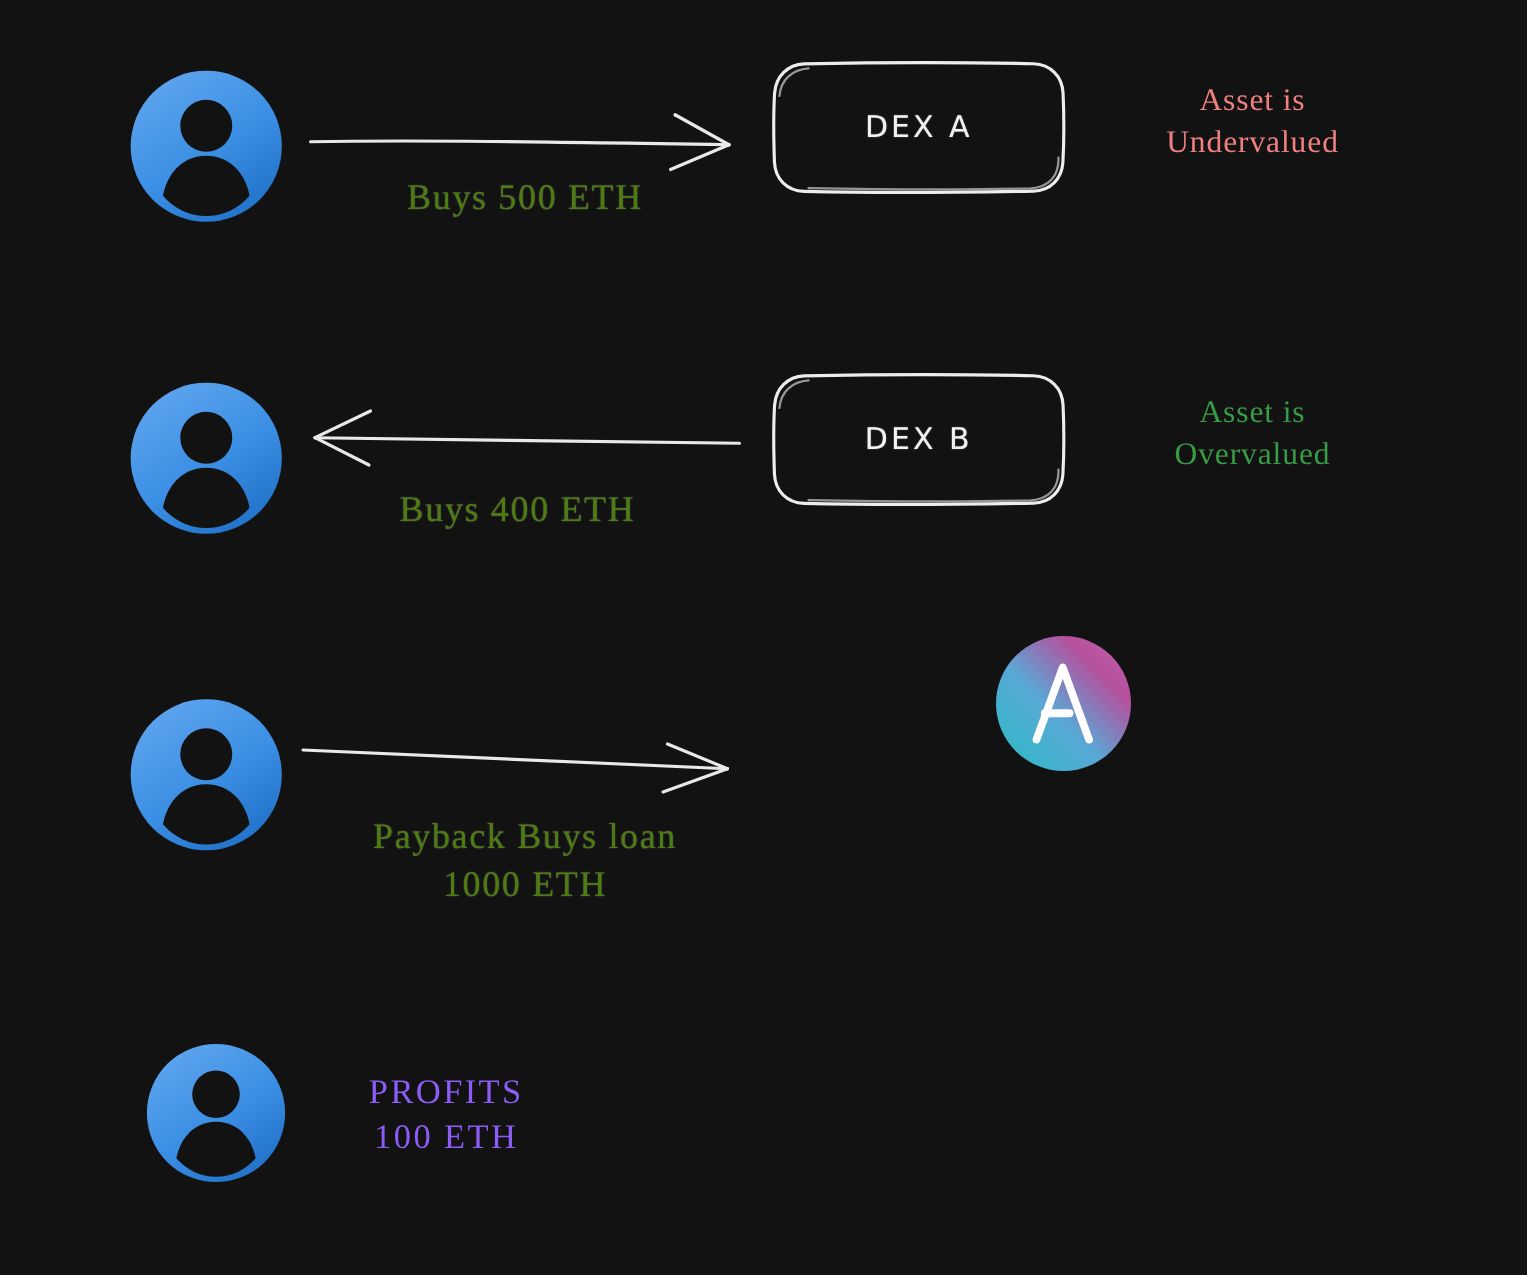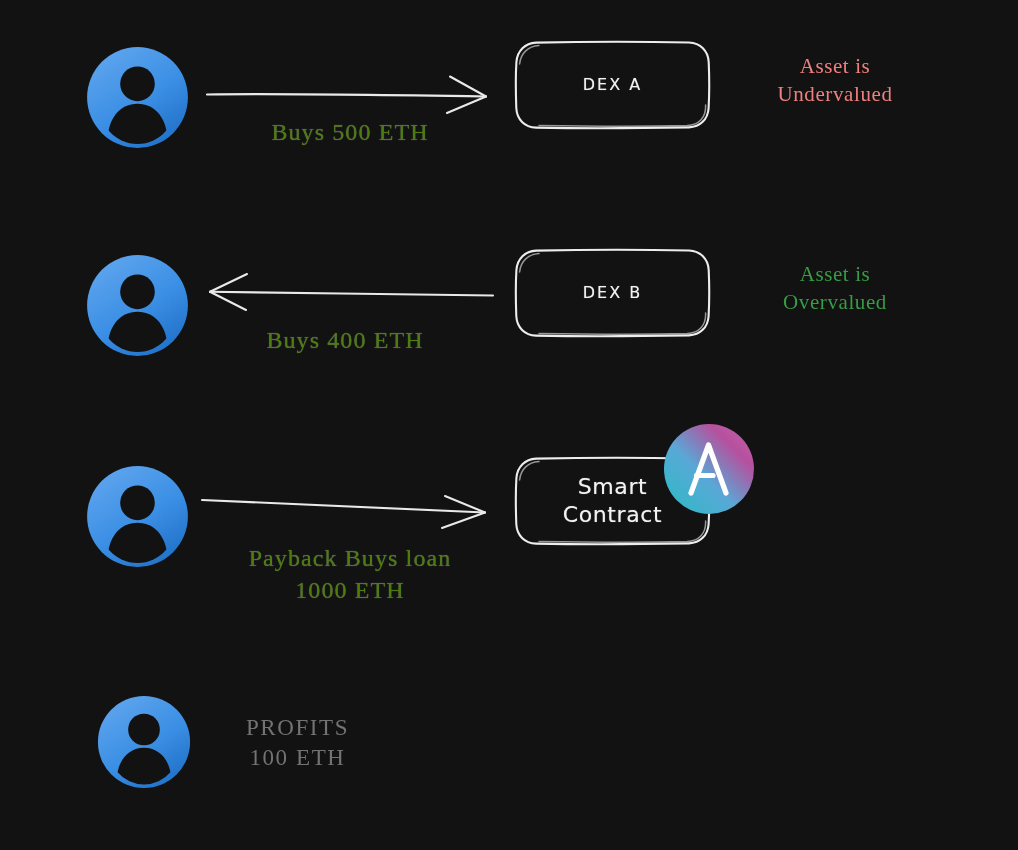--- a/index.html
+++ b/index.html
@@ -37,21 +37,21 @@
     z-index:2;
     color:#f2f2f2;
     font-family:"DejaVu Sans", sans-serif;
     font-size:23px;
     letter-spacing:1.2px;
     text-align:center;
     line-height:1.28;
     white-space:pre-line;
     text-shadow:0 0 1px rgba(255,255,255,.45);
   }
-  .hbox .boxlabel.caps { letter-spacing:2px; font-size:16px; }
+  .hbox .boxlabel.caps { letter-spacing:2px; font-size:20px; }
 
   
   .arrow { position:absolute; overflow:visible; }
   .arrow path { fill:none; stroke:#e9e9e9; stroke-width:2.1;
                  stroke-linecap:round; stroke-linejoin:round; }
 
   
   .label {
     position:absolute;
     font-family:Liberation Serif, serif;
@@ -177,28 +177,20 @@
 
   <svg class="arrow" style="left:200px; top:484px; width:295px; height:48px;" viewBox="0 0 295 48">
     <path d="M2 16 C70 19.5 175 24 285 28.5"></path>
     <path d="M285 28.5 L245 12"></path>
     <path d="M285 28.5 L242 44"></path>
   </svg>
 
   <div class="label arrowcap" style="left:190px; top:543px; width:320px;">Payback Buys loan
 1000 ETH</div>
 
-  <div class="hbox" style="left:513px; top:455px; width:199px; height:92px;">
-    <svg class="frame" viewBox="0 0 199 92" preserveAspectRatio="none" aria-hidden="true">
-      <path d="M23 3.6 C12 4.2 4.4 11.8 3.4 23 C2.6 36 2.8 55 3.3 69 C3.8 80.4 11.6 88.2 23 88.6 C70 89.6 130 89.2 176 88.4 C187.2 88 194.8 80.4 195.6 69.2 C196.4 55 196.3 36 195.7 23 C195.1 11.6 187.4 4.1 176 3.5 C130 2.5 70 2.6 23 3.6 Z" fill="none" stroke="#ededed" stroke-width="2.1" stroke-linecap="round"></path>
-      <path d="M26 6.6 C14.8 7.4 7.6 14.4 6.6 25 M192.6 66 C193.2 78.4 186 86 174 86.6 C128 87.6 70 87.2 26 86.4" fill="none" stroke="#c9c9c9" stroke-width="1.5" stroke-linecap="round" opacity="0.72"></path>
-    </svg>
-    <div class="boxlabel" style="font-size:22px; letter-spacing:0.6px;">Smart
-Contract</div>
-  </div>
 
   <div class="badge" style="left:663px; top:423px; width:92px; height:92px;">
     <svg viewBox="0 0 92 92" aria-hidden="true">
       <defs>
         <linearGradient id="aaveg" x1="0.05" y1="0.95" x2="0.95" y2="0.05">
           <stop offset="0" stop-color="#2ebac6"></stop>
           <stop offset="0.42" stop-color="#59a8d6"></stop>
           <stop offset="0.78" stop-color="#b6509e"></stop>
           <stop offset="1" stop-color="#c060a8"></stop>
         </linearGradient>
@@ -222,16 +214,16 @@
         <mask id="avm4">
           <rect x="0" y="0" width="100" height="100" fill="#fff"></rect>
           <circle cx="50" cy="37" r="16.5" fill="#000"></circle>
           <path d="M50 56 C33 56 24.5 70 22.5 81.5 A36 36 0 0 0 77.5 81.5 C75.5 70 67 56 50 56 Z" fill="#000"></path>
         </mask>
       </defs>
       <circle cx="50" cy="50" r="48" fill="url(#av4)" mask="url(#avm4)"></circle>
     </svg>
   </div>
 
-  <div class="label profit" style="left:215px; top:713px; width:165px; color:#737373;">PROFITS
+  <div class="label profit" style="left:215px; top:713px; width:165px; color:#8b5cf6;">PROFITS
 100 ETH</div>
 
 </div>
 
 </body></html>

